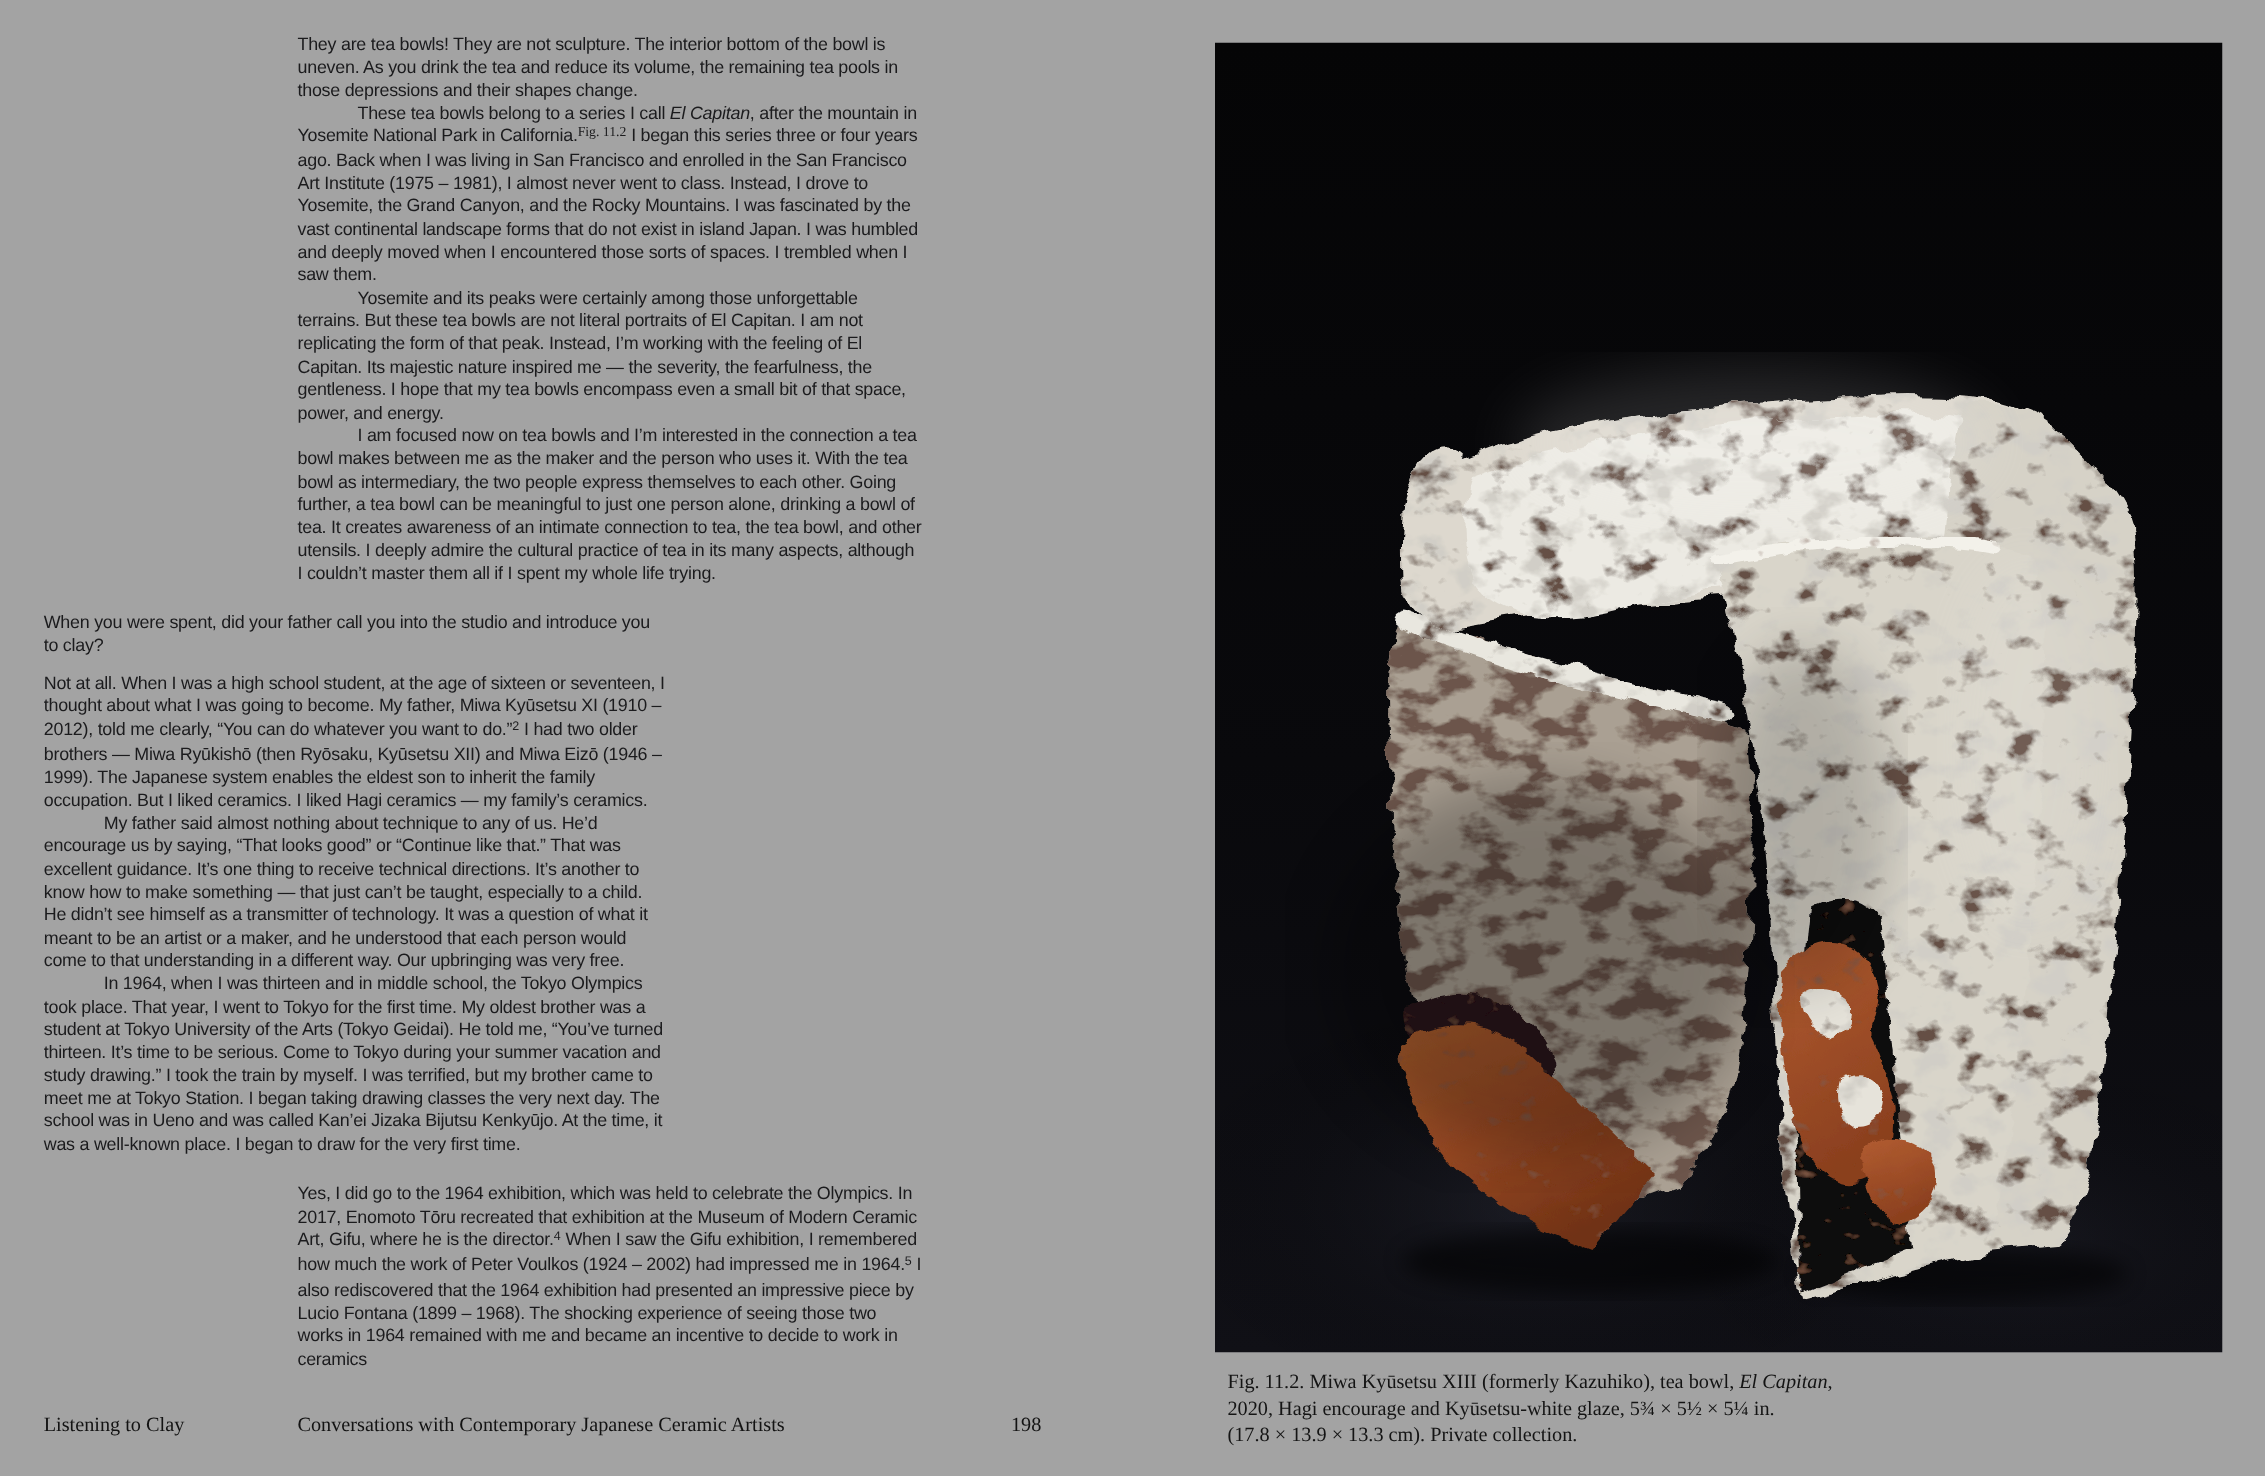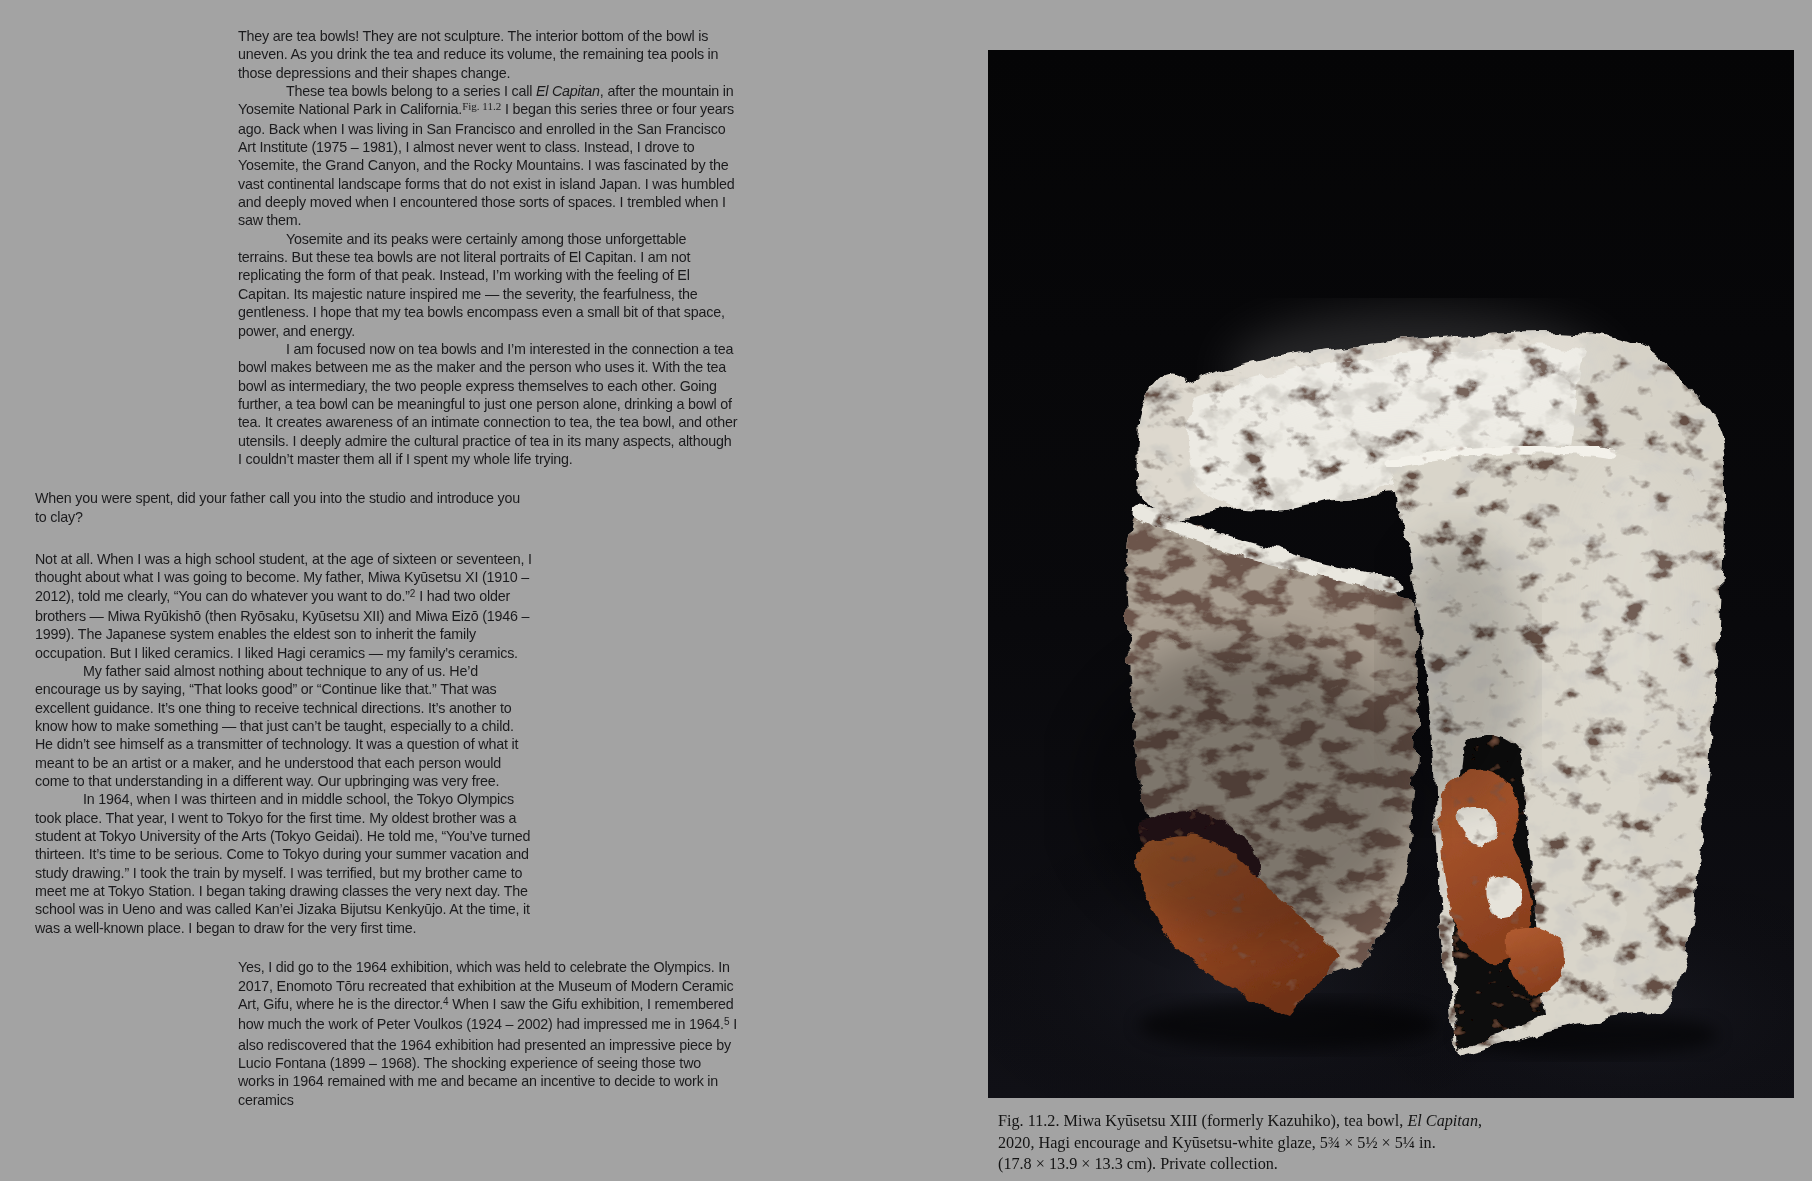--- a/index.html
+++ b/index.html
@@ -6,21 +6,21 @@
   body{width:1812px;height:1181px;position:relative;background:#ffffff;
        font-family:"Liberation Sans",sans-serif;}
   .spread{position:absolute;inset:0;background:#a3a3a3;overflow:hidden;}
 
   
   #interview{position:absolute;left:35px;top:27px;width:780px;}
   #interview p{margin:0;font-size:14.3px;line-height:18.35px;letter-spacing:-0.2px;color:#1b1b1d;}
   .block{width:500px;}
   .block.indent{margin-left:203px;}
   .block + .block{margin-top:21px;}
-  .block.question + .block{margin-top:24px;}
+  .block.question + .block{margin-top:12px;}
   p.ind{text-indent:48px;}
   sup.fn{font-size:10px;position:relative;top:-4px;vertical-align:baseline;letter-spacing:0;}
   sup.figref{font-family:"Liberation Serif",serif;font-size:11px;position:relative;top:-4.5px;
              vertical-align:baseline;letter-spacing:0;text-align:right;}
   em{font-style:italic;}
 
   
   #footer{position:absolute;left:0;top:1131px;width:906px;height:24px;
           font-family:"Liberation Serif",serif;font-size:16.2px;color:#131313;}
   #footer .ft-title{position:absolute;left:35px;top:0;}
@@ -51,21 +51,21 @@
       <section class="block">
         <p>Not at all. When I was a high school student, at the age of sixteen or seventeen, I thought about what I was going to become. My father, Miwa Kyūsetsu XI (1910 – 2012), told me clearly, “You can do whatever you want to do.”<sup class="fn">2</sup> I had two older brothers — Miwa Ryūkishō (then Ryōsaku, Kyūsetsu XII) and Miwa Eizō (1946 – 1999). The Japanese system enables the eldest son to inherit the family occupation. But I liked ceramics. I liked Hagi ceramics — my family’s ceramics.</p>
         <p class="ind">My father said almost nothing about technique to any of us. He’d encourage us by saying, “That looks good” or “Continue like that.” That was excellent guidance. It’s one thing to receive technical directions. It’s another to know how to make something — that just can’t be taught, especially to a child. He didn’t see himself as a transmitter of technology. It was a question of what it meant to be an artist or a maker, and he understood that each person would come to that understanding in a different way. Our upbringing was very free.</p>
         <p class="ind">In 1964, when I was thirteen and in middle school, the Tokyo Olympics took place. That year, I went to Tokyo for the first time. My oldest brother was a student at Tokyo University of the Arts (Tokyo Geidai). He told me, “You’ve turned thirteen. It’s time to be serious. Come to Tokyo during your summer vacation and study drawing.” I took the train by myself. I was terrified, but my brother came to meet me at Tokyo Station. I began taking drawing classes the very next day. The school was in Ueno and was called Kan’ei Jizaka Bijutsu Kenkyūjo. At the time, it was a well-known place. I began to draw for the very first time.</p>
       </section>
       <section class="block indent">
         <p>Yes, I did go to the 1964 exhibition, which was held to celebrate the Olympics. In 2017, Enomoto Tōru recreated that exhibition at the Museum of Modern Ceramic Art, Gifu, where he is the director.<sup class="fn">4</sup> When I saw the Gifu exhibition, I remembered how much the work of Peter Voulkos (1924 – 2002) had impressed me in 1964.<sup class="fn">5</sup> I also rediscovered that the 1964 exhibition had presented an impressive piece by Lucio Fontana (1899 – 1968). The shocking experience of seeing those two works in 1964 remained with me and became an incentive to decide to work in ceramics</p>
       </section>
     </main>
 
-  <figure id="figure" style="margin:16px;">
+  <figure id="figure" style="margin:0;">
     <svg width="806" height="1048" viewBox="0 0 806 1048" preserveAspectRatio="none">
       <defs>
         <linearGradient id="bgG" x1="0" y1="0" x2="0" y2="1">
           <stop offset="0" stop-color="#050506"></stop>
           <stop offset="0.55" stop-color="#09090c"></stop>
           <stop offset="1" stop-color="#101016"></stop>
         </linearGradient>
         <radialGradient id="floorG1" cx="0.5" cy="0.5" r="0.5">
           <stop offset="0" stop-color="#272934" stop-opacity="0.5"></stop>
           <stop offset="1" stop-color="#000000" stop-opacity="0"></stop>
@@ -196,14 +196,19 @@
       </g>
     </svg>
 
     <figcaption id="figcaption">
       <div>Fig. 11.2. Miwa Kyūsetsu XIII (formerly Kazuhiko), tea bowl, <em>El Capitan</em>,</div>
       <div>2020, Hagi encourage and Kyūsetsu-white glaze, 5¾ × 5½ × 5¼ in.</div>
       <div>(17.8 × 13.9 × 13.3 cm). Private collection.</div>
     </figcaption>
   </figure>
 
+  <footer id="footer">
+    <span class="ft-title">Listening to Clay</span>
+    <span class="ft-subtitle">Conversations with Contemporary Japanese Ceramic Artists</span>
+    <span class="ft-page">198</span>
+  </footer>
 
 </div>
 
 </body></html>

